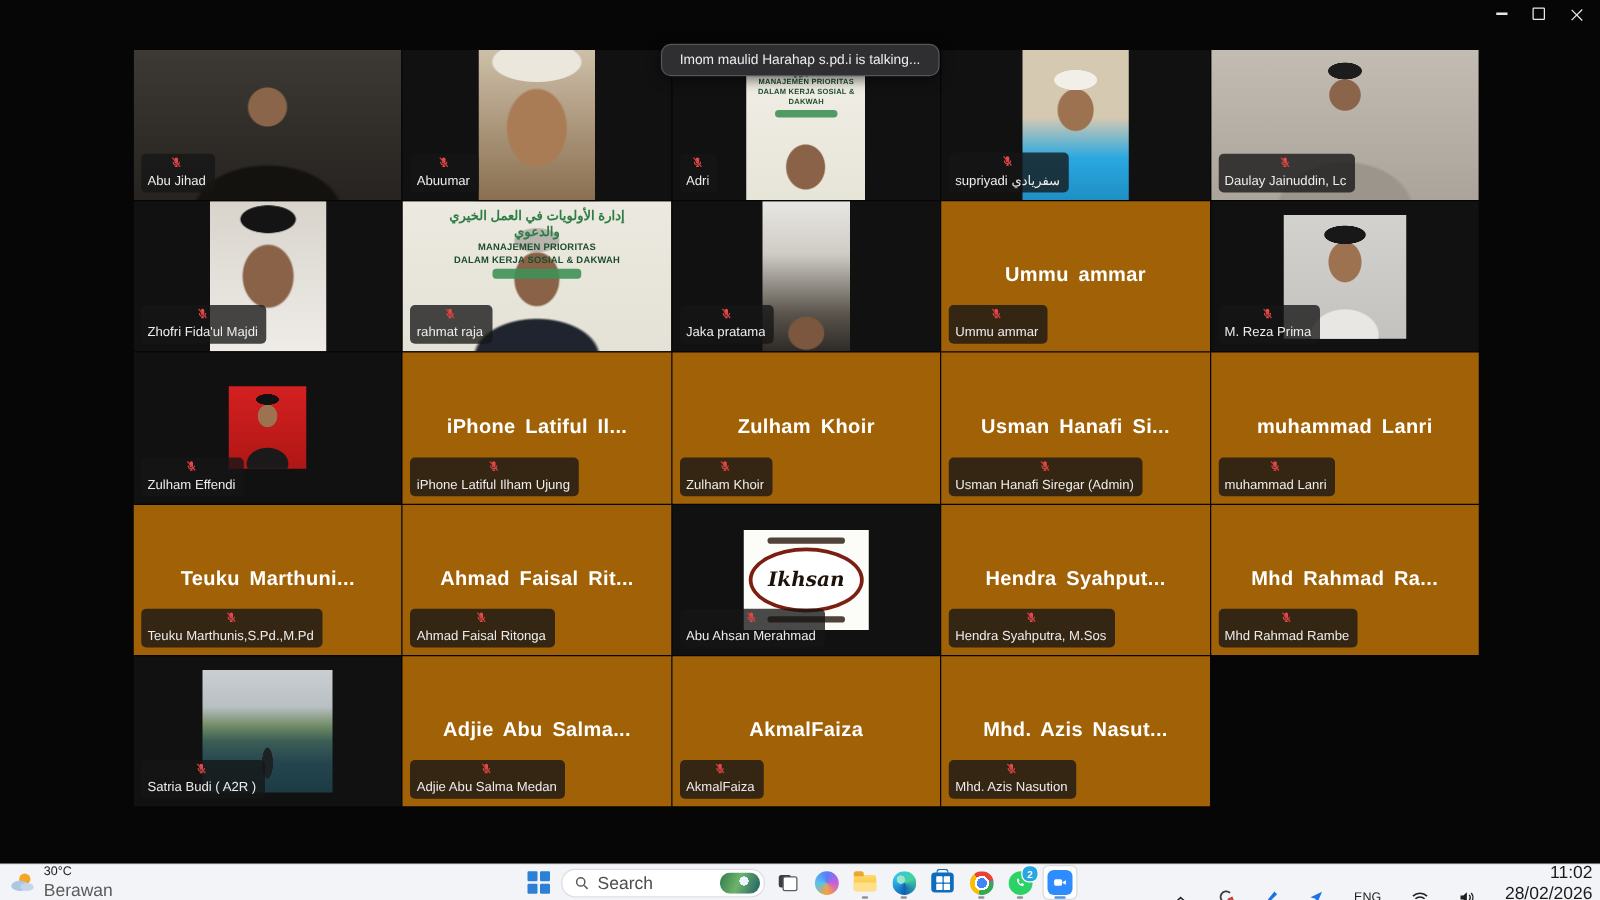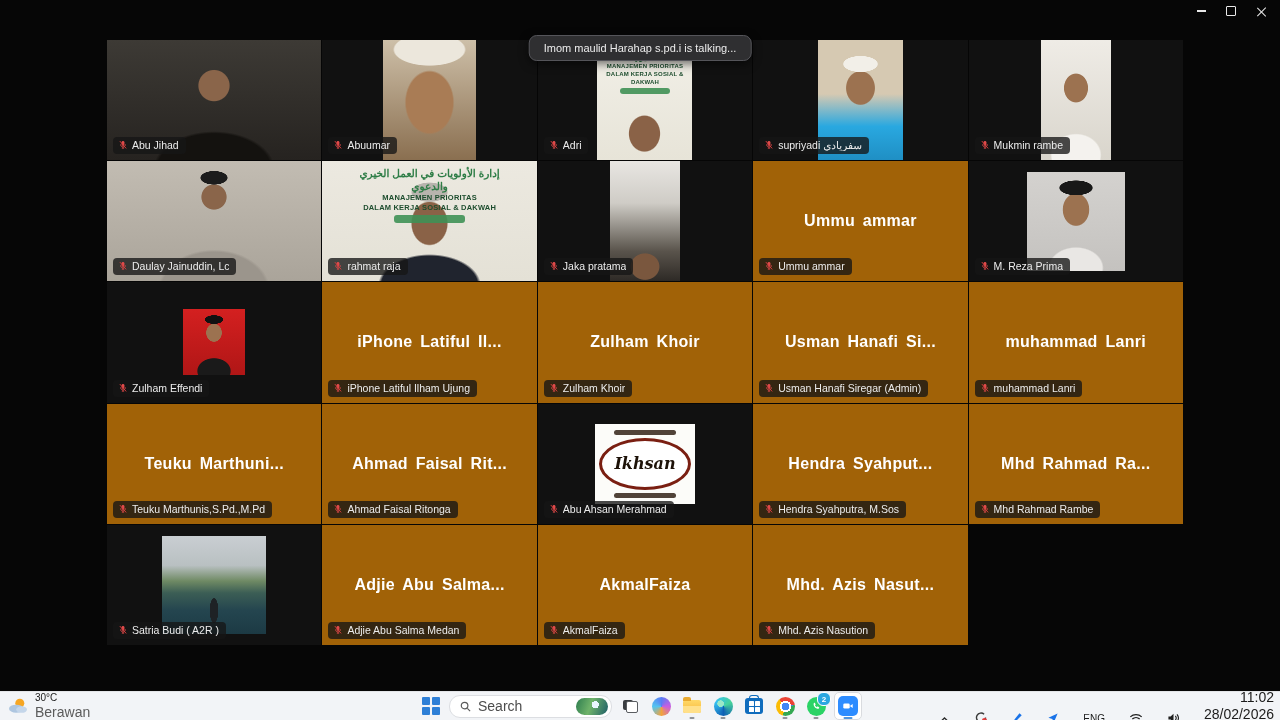--- a/index.html
+++ b/index.html
@@ -34,21 +34,21 @@
   .video-full{position:absolute;inset:0}
   .portrait{height:100%}
   .avatar-box{flex:none}
   .big-name{
     position:absolute;inset:0;display:flex;align-items:center;justify-content:center;
     color:#fff;font-weight:bold;font-size:16px;letter-spacing:.3px;word-spacing:3px;white-space:nowrap;
   }
   .chip{
     position:absolute;left:6px;bottom:6px;z-index:5;display:flex;align-items:center;gap:4px;
     background:rgba(22,22,22,.78);border-radius:4px;padding:2px 7px 3px 5px;
-    color:#ececec;font-size:10.5px;white-space:nowrap;max-width:94%;
+    color:#ececec;font-size:10.5px;white-space:nowrap;max-width:94%;flex-direction:column;
   }
   .chip svg{flex:none}
   .chip-text{overflow:hidden;text-overflow:ellipsis}
   
   .poster{position:absolute;top:3px;left:2px;right:2px;text-align:center;pointer-events:none;z-index:2}
   .poster-ar{font-size:8px;font-weight:bold;color:#2e7d46;direction:rtl;line-height:1.25}
   .poster-l1{font-size:6px;font-weight:bold;color:#1d4d2e;letter-spacing:.2px;line-height:1.3}
   .poster-btn{margin:2px auto 0;width:55%;height:6px;background:#3f9155;border-radius:3px;opacity:.9}
   .poster.full{top:6px;left:14%;right:14%}
   .poster.full .poster-ar{font-size:10.5px}
@@ -173,42 +173,42 @@
       <div class="chip">
         <svg viewBox="0 0 12 12" width="10" height="10">
           <path d="M6 1.2c-1 0-1.7.7-1.7 1.6v2.6c0 .9.7 1.6 1.7 1.6s1.7-.7 1.7-1.6V2.8C7.7 1.9 7 1.2 6 1.2z" fill="#e04b4b"></path>
           <path d="M3 5.3c0 1.7 1.3 3 3 3s3-1.3 3-3" stroke="#e04b4b" fill="none" stroke-width="1"></path>
           <path d="M6 8.3v1.5M4.6 9.8h2.8" stroke="#e04b4b" stroke-width="1" fill="none"></path>
           <path d="M2.2 1.3l7.6 8.8" stroke="#d43c3c" stroke-width="1.2"></path>
         </svg>
         <span class="chip-text">supriyadi سفريادي</span>
       </div>
     </div>
-    <div class="tile kind-video-portrait">
-      <div class="portrait" style="background: radial-gradient(20px 24px at 50% 40%, rgb(156, 114, 80) 0px, rgb(156, 114, 80) 58%, rgba(0, 0, 0, 0) 62%), radial-gradient(40px 34px at 50% 96%, rgb(244, 242, 238) 0px, rgb(244, 242, 238) 60%, rgba(0, 0, 0, 0) 64%), linear-gradient(rgb(239, 236, 230) 0%, rgb(217, 213, 204) 100%); width: 70px; position: relative;"></div>
-      <div class="chip">
-        <svg viewBox="0 0 12 12" width="10" height="10">
-          <path d="M6 1.2c-1 0-1.7.7-1.7 1.6v2.6c0 .9.7 1.6 1.7 1.6s1.7-.7 1.7-1.6V2.8C7.7 1.9 7 1.2 6 1.2z" fill="#e04b4b"></path>
-          <path d="M3 5.3c0 1.7 1.3 3 3 3s3-1.3 3-3" stroke="#e04b4b" fill="none" stroke-width="1"></path>
-          <path d="M6 8.3v1.5M4.6 9.8h2.8" stroke="#e04b4b" stroke-width="1" fill="none"></path>
-          <path d="M2.2 1.3l7.6 8.8" stroke="#d43c3c" stroke-width="1.2"></path>
-        </svg>
-        <span class="chip-text">Mukmin rambe</span>
-      </div>
-    </div>
     <div class="tile kind-video-full">
       <div class="video-full" style="background: radial-gradient(22px 11px at 50% 14%, rgb(28, 28, 28) 0px, rgb(28, 28, 28) 60%, rgba(0, 0, 0, 0) 63%), radial-gradient(21px at 50% 30%, rgb(138, 101, 74) 0px, rgb(138, 101, 74) 58%, rgba(0, 0, 0, 0) 62%), radial-gradient(85px 62px at 50% 108%, rgb(155, 149, 140) 0px, rgb(155, 149, 140) 62%, rgba(0, 0, 0, 0) 66%), linear-gradient(rgb(194, 188, 178) 0%, rgb(170, 164, 154) 100%);"></div>
       <div class="chip">
         <svg viewBox="0 0 12 12" width="10" height="10">
           <path d="M6 1.2c-1 0-1.7.7-1.7 1.6v2.6c0 .9.7 1.6 1.7 1.6s1.7-.7 1.7-1.6V2.8C7.7 1.9 7 1.2 6 1.2z" fill="#e04b4b"></path>
           <path d="M3 5.3c0 1.7 1.3 3 3 3s3-1.3 3-3" stroke="#e04b4b" fill="none" stroke-width="1"></path>
           <path d="M6 8.3v1.5M4.6 9.8h2.8" stroke="#e04b4b" stroke-width="1" fill="none"></path>
           <path d="M2.2 1.3l7.6 8.8" stroke="#d43c3c" stroke-width="1.2"></path>
         </svg>
         <span class="chip-text">Daulay Jainuddin,  Lc</span>
+      </div>
+    </div>
+    <div class="tile kind-video-portrait">
+      <div class="portrait" style="background: radial-gradient(36px 18px at 50% 12%, rgb(20, 20, 20) 0px, rgb(20, 20, 20) 60%, rgba(0, 0, 0, 0) 63%), radial-gradient(34px 42px, rgb(138, 98, 71) 0px, rgb(138, 98, 71) 58%, rgba(0, 0, 0, 0) 62%), linear-gradient(rgb(216, 212, 204) 0%, rgb(239, 236, 232) 100%); width: 93px; position: relative;"></div>
+      <div class="chip">
+        <svg viewBox="0 0 12 12" width="10" height="10">
+          <path d="M6 1.2c-1 0-1.7.7-1.7 1.6v2.6c0 .9.7 1.6 1.7 1.6s1.7-.7 1.7-1.6V2.8C7.7 1.9 7 1.2 6 1.2z" fill="#e04b4b"></path>
+          <path d="M3 5.3c0 1.7 1.3 3 3 3s3-1.3 3-3" stroke="#e04b4b" fill="none" stroke-width="1"></path>
+          <path d="M6 8.3v1.5M4.6 9.8h2.8" stroke="#e04b4b" stroke-width="1" fill="none"></path>
+          <path d="M2.2 1.3l7.6 8.8" stroke="#d43c3c" stroke-width="1.2"></path>
+        </svg>
+        <span class="chip-text">Zhofri Fida'ul Majdi</span>
       </div>
     </div>
     <div class="tile kind-video-full">
       <div class="video-full" style="background: radial-gradient(30px 16px at 50% 26%, rgb(184, 180, 174) 0px, rgb(184, 180, 174) 58%, rgba(0, 0, 0, 0) 62%), radial-gradient(30px 36px at 50% 52%, rgb(138, 98, 71) 0px, rgb(138, 98, 71) 58%, rgba(0, 0, 0, 0) 62%), radial-gradient(78px 48px at 50% 104%, rgb(32, 36, 46) 0px, rgb(32, 36, 46) 62%, rgba(0, 0, 0, 0) 66%), linear-gradient(rgb(236, 233, 224) 0%, rgb(228, 225, 214) 100%);">
         <div class="poster full">
           <div class="poster-ar">إدارة الأولويات في العمل الخيري والدعوي</div>
           <div class="poster-l1">MANAJEMEN PRIORITAS</div>
           <div class="poster-l1">DALAM KERJA SOSIAL &amp; DAKWAH</div>
           <div class="poster-btn"></div>
         </div>

